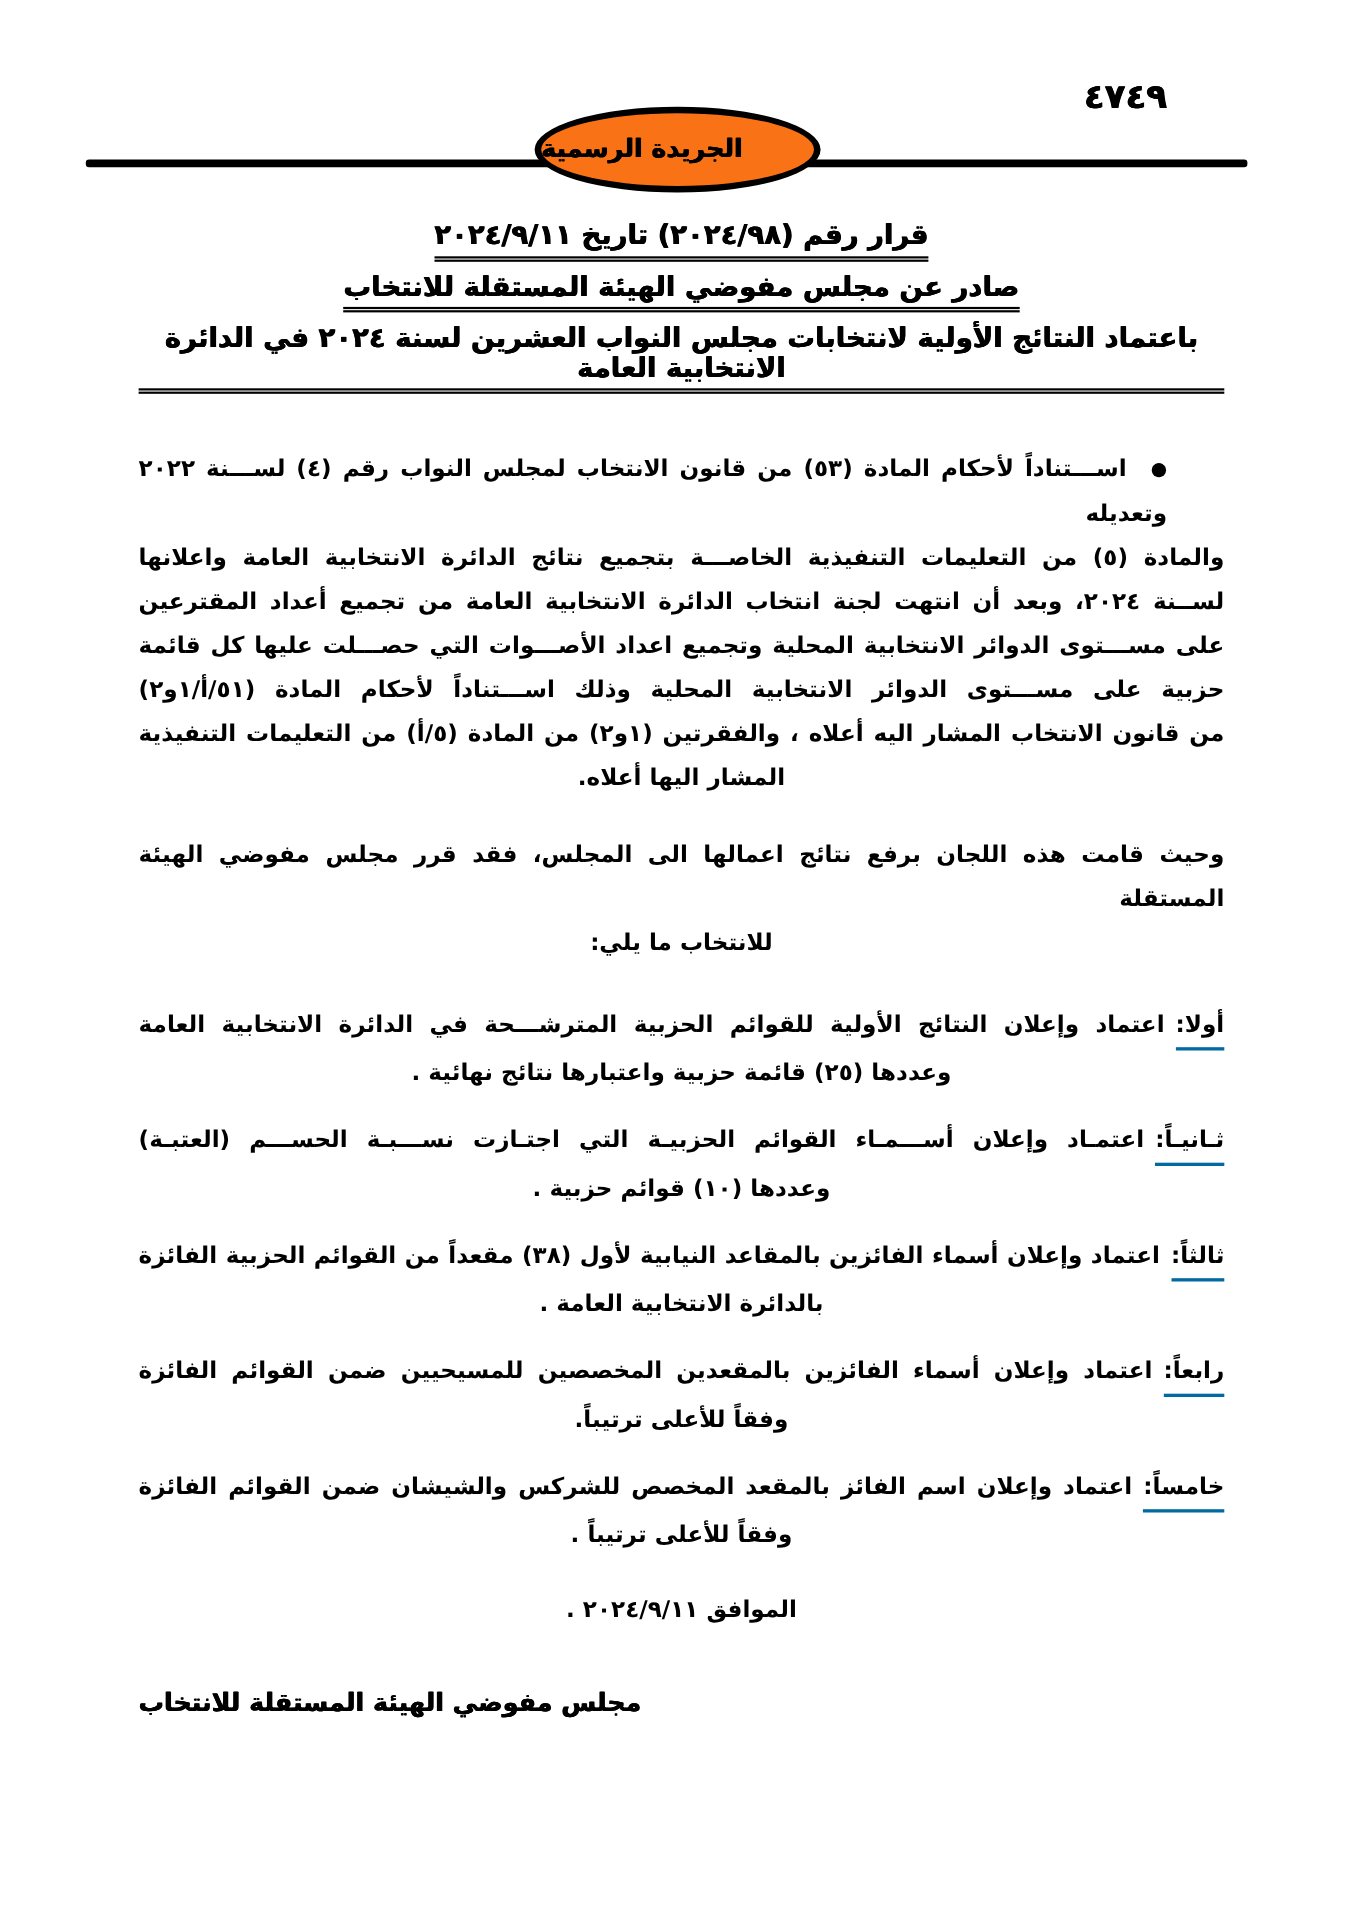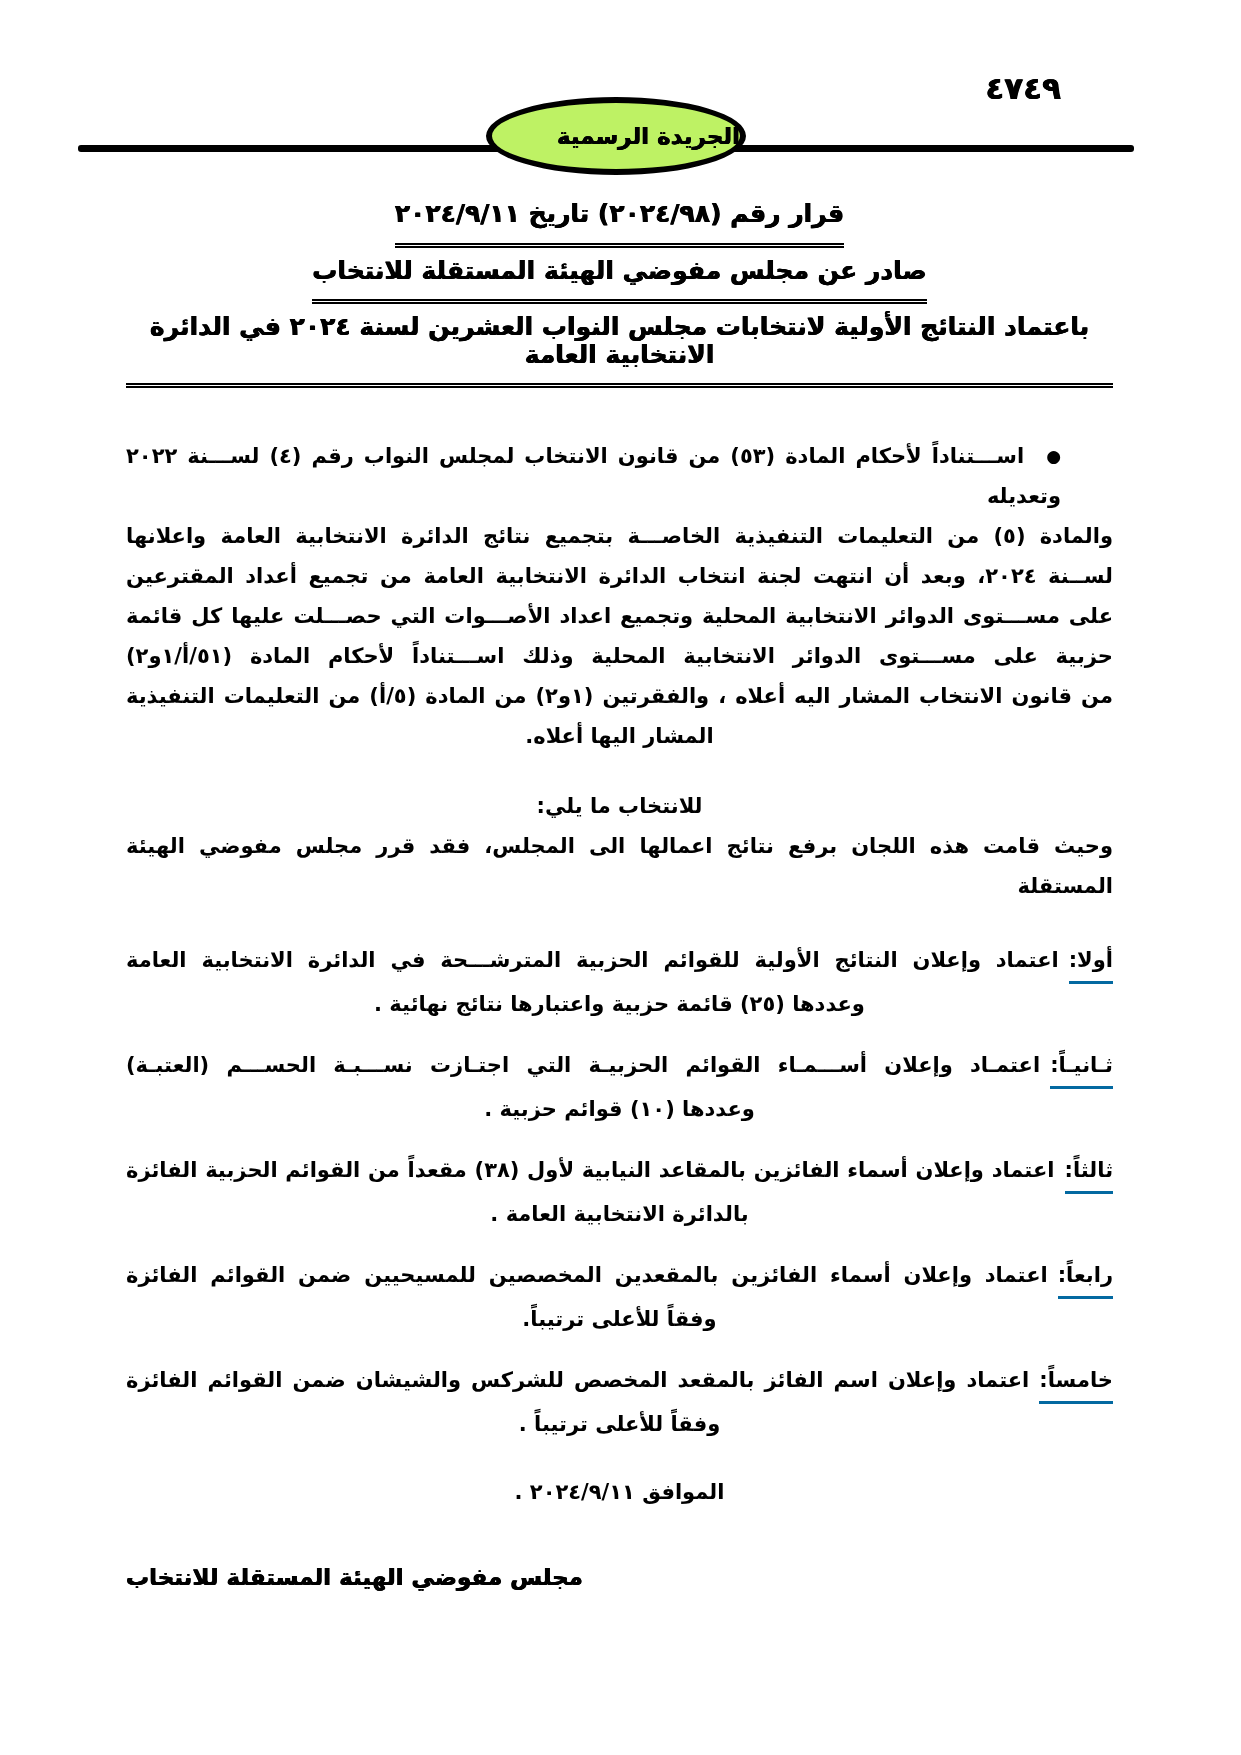--- a/index.html
+++ b/index.html
@@ -21,40 +21,40 @@
     font-size:31px;letter-spacing:14px;
     font-weight:900;
   }
   .rule{
     position:absolute;top:145px;left:78px;
     width:1056px;height:7px;background:#000;border-radius:3px;
   }
   .oval{
     position:absolute;top:97px;left:486px;
     width:248px;height:66px;
-    background:#bef264;border:6px solid #000;border-radius:50%;
-    display:flex;align-items:center;justify-content:flex-start;
+    background:#f97316;border:6px solid #000;border-radius:50%;
+    display:flex;align-items:center;justify-content:flex-end;
     z-index:2;
   }
   .oval .oval-text{font-size:23px;font-weight:900;}
   
   .content{
     position:absolute;top:200px;left:126px;right:128px;bottom:0;
   }
   .display{
     font-weight:900;
     text-shadow:0.4px 0 currentColor,-0.4px 0 currentColor;
   }
   .titles{text-align:center;}
   .title-line{margin-bottom:9px;line-height:1.1;}
   .title-line>span{
     display:inline-block;
     font-size:25px;
     border-bottom:5px double #000;
-    padding-bottom:15px;
+    padding-bottom:5px;
   }
   
   .body{margin-top:48px;font-size:21px;}
   .line{
     line-height:40px;
     text-align:justify;
     text-align-last:justify;
     white-space:normal;
   }
   .line.center{text-align:center;text-align-last:center;}
@@ -117,22 +117,22 @@
         </div>
         <div class="line">والمادة (٥) من التعليمات التنفيذية الخاصـــة بتجميع نتائج الدائرة الانتخابية العامة واعلانها</div>
         <div class="line">لســنة ٢٠٢٤، وبعد أن انتهت لجنة انتخاب الدائرة الانتخابية العامة من تجميع أعداد المقترعين</div>
         <div class="line">على مســـتوى الدوائر الانتخابية المحلية وتجميع اعداد الأصـــوات التي حصـــلت عليها كل قائمة</div>
         <div class="line">حزبية على مســـتوى الدوائر الانتخابية المحلية وذلك اســـتناداً لأحكام المادة (٥١/أ/١و٢)</div>
         <div class="line">من قانون الانتخاب المشار اليه أعلاه ، والفقرتين (١و٢) من المادة (٥/أ) من التعليمات التنفيذية</div>
         <div class="line center">المشار اليها أعلاه.</div>
       </div>
 
       <div class="para transition">
+        <div class="line">وحيث قامت هذه اللجان برفع نتائج اعمالها الى المجلس، فقد قرر مجلس مفوضي الهيئة المستقلة</div>
         <div class="line center">للانتخاب ما يلي:</div>
-        <div class="line">وحيث قامت هذه اللجان برفع نتائج اعمالها الى المجلس، فقد قرر مجلس مفوضي الهيئة المستقلة</div>
       </div>
 
       <div class="section">
         <div class="line">
           <span class="sec-label">أولا:</span><span>اعتماد وإعلان النتائج الأولية للقوائم الحزبية المترشـــحة في الدائرة الانتخابية العامة</span>
         </div>
         <div class="line center sec-l2">وعددها (٢٥) قائمة حزبية واعتبارها نتائج نهائية .</div>
       </div>
 
       <div class="section">

